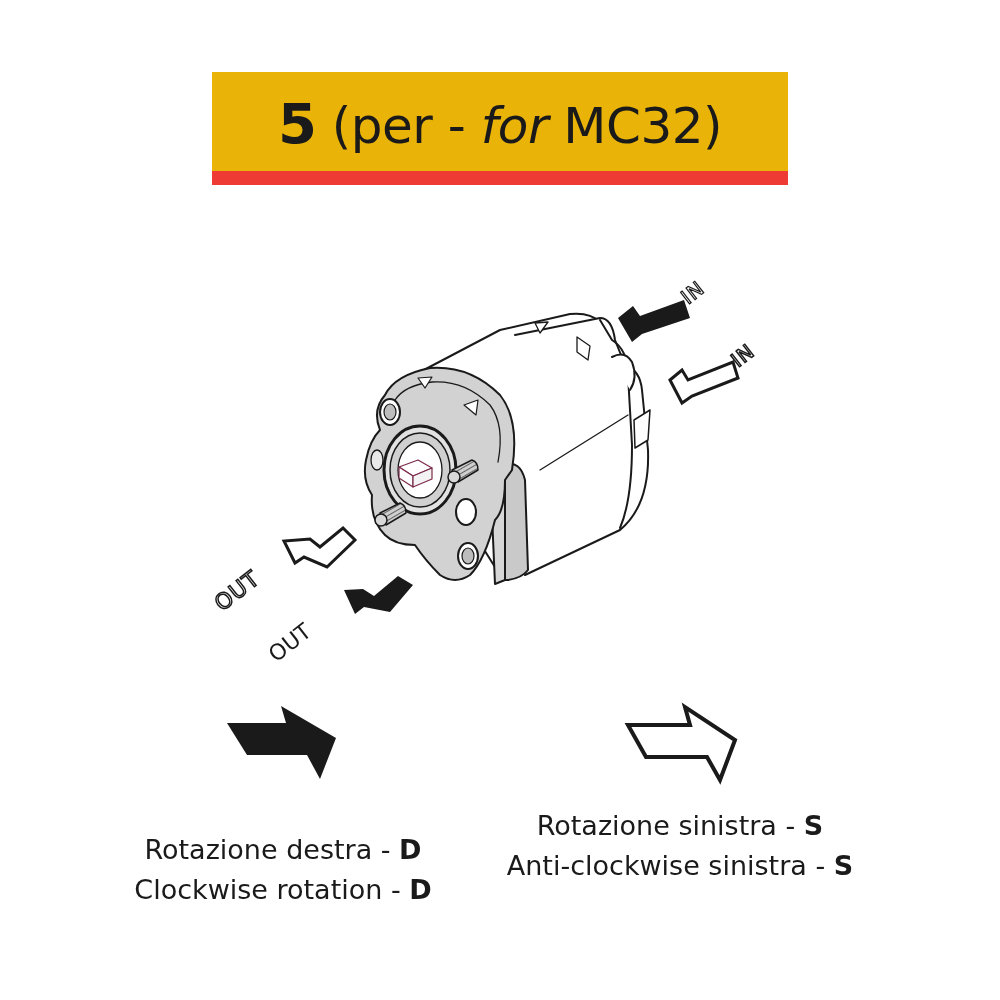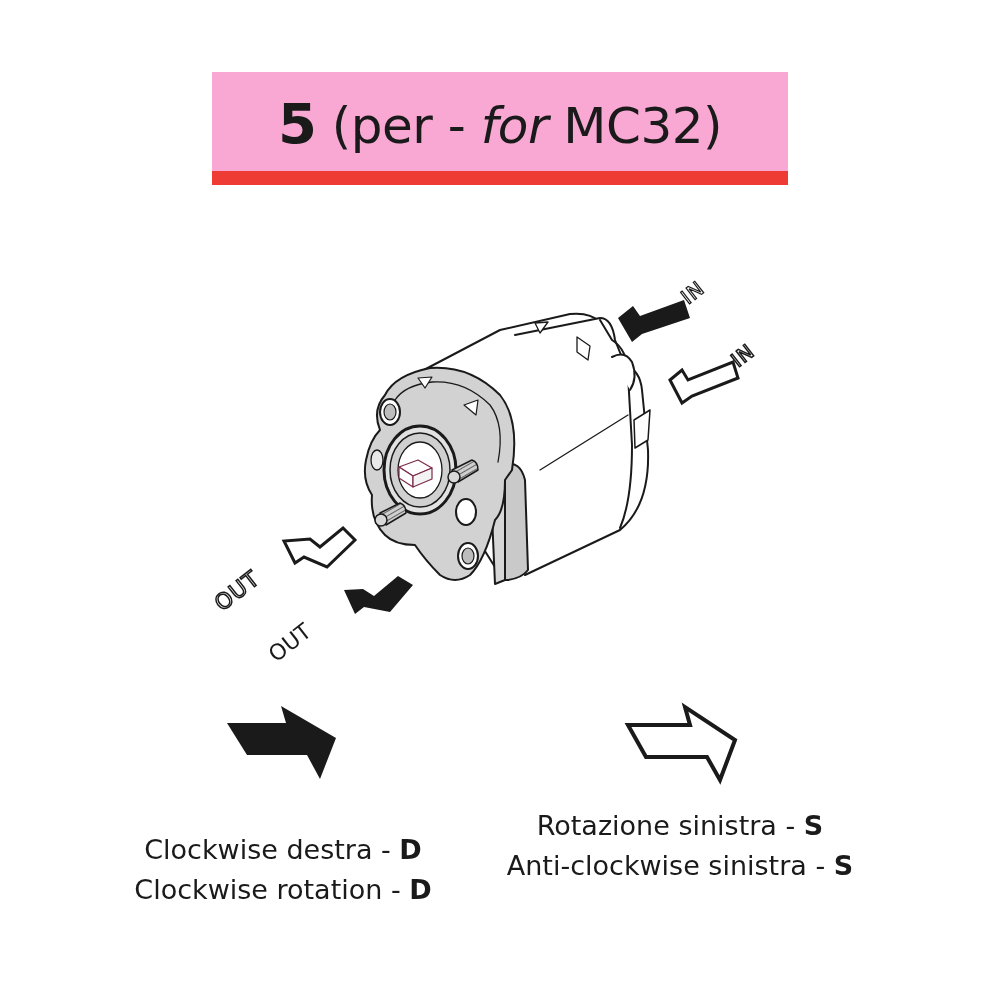--- a/index.html
+++ b/index.html
@@ -1,19 +1,19 @@
 <!DOCTYPE html>
 <html><head>
 <meta charset="utf-8">
 <style>
   html, body { margin: 0; padding: 0; background: #ffffff; }
   body { width: 1000px; height: 1000px; position: relative; overflow: hidden;
          font-family: "DejaVu Sans", sans-serif; color: #1a1a1a; }
   .header { position: absolute; left: 212px; top: 72px; width: 576px; height: 99px;
-            background: #f9a8d4; display: flex; align-items: center; justify-content: center; }
+            background: #eab308; display: flex; align-items: center; justify-content: center; }
   .header-bar { position: absolute; left: 212px; top: 171px; width: 576px; height: 14px; background: #ee3b33; }
   .title { font-size: 50px; line-height: 1; white-space: nowrap; letter-spacing: -0.5px; margin-top: 4px; }
   .title .num { font-weight: bold; font-size: 56px; }
   .title .it { font-style: italic; }
   .diagram { position: absolute; left: 0; top: 0; width: 1000px; height: 1000px; }
   .caption { position: absolute; text-align: center; font-size: 27px; line-height: 40px; white-space: nowrap; }
   .caption .b { font-weight: bold; }
   .caption .line2 { }
   #cap-d { left: 128px; width: 310px; top: 830px; }
   #cap-s { left: 495px; width: 370px; top: 806px; }
@@ -98,20 +98,20 @@
 
   <g>
     <path d="M227 723 L286 723 L281 706 L336 738 L320 779 L307 755 L247 755 Z" fill="#1a1a1a"></path>
   </g>
   <g>
     <path d="M628 725 L690 725 L685 707 L735 740 L720 780 L707 757 L646 757 Z" fill="#ffffff" stroke="#1a1a1a" stroke-width="4" stroke-linejoin="miter"></path>
   </g>
 </svg>
 
 <div class="caption" id="cap-d">
-  <div><span>Clockwise destra - </span><span class="b">D</span></div>
+  <div><span>Rotazione destra - </span><span class="b">D</span></div>
   <div class="line2"><span>Clockwise rotation - </span><span class="b">D</span></div>
 </div>
 
 <div class="caption" id="cap-s">
   <div><span>Rotazione sinistra - </span><span class="b">S</span></div>
   <div class="line2"><span>Anti-clockwise sinistra - </span><span class="b">S</span></div>
 </div>
 
 </body></html>

